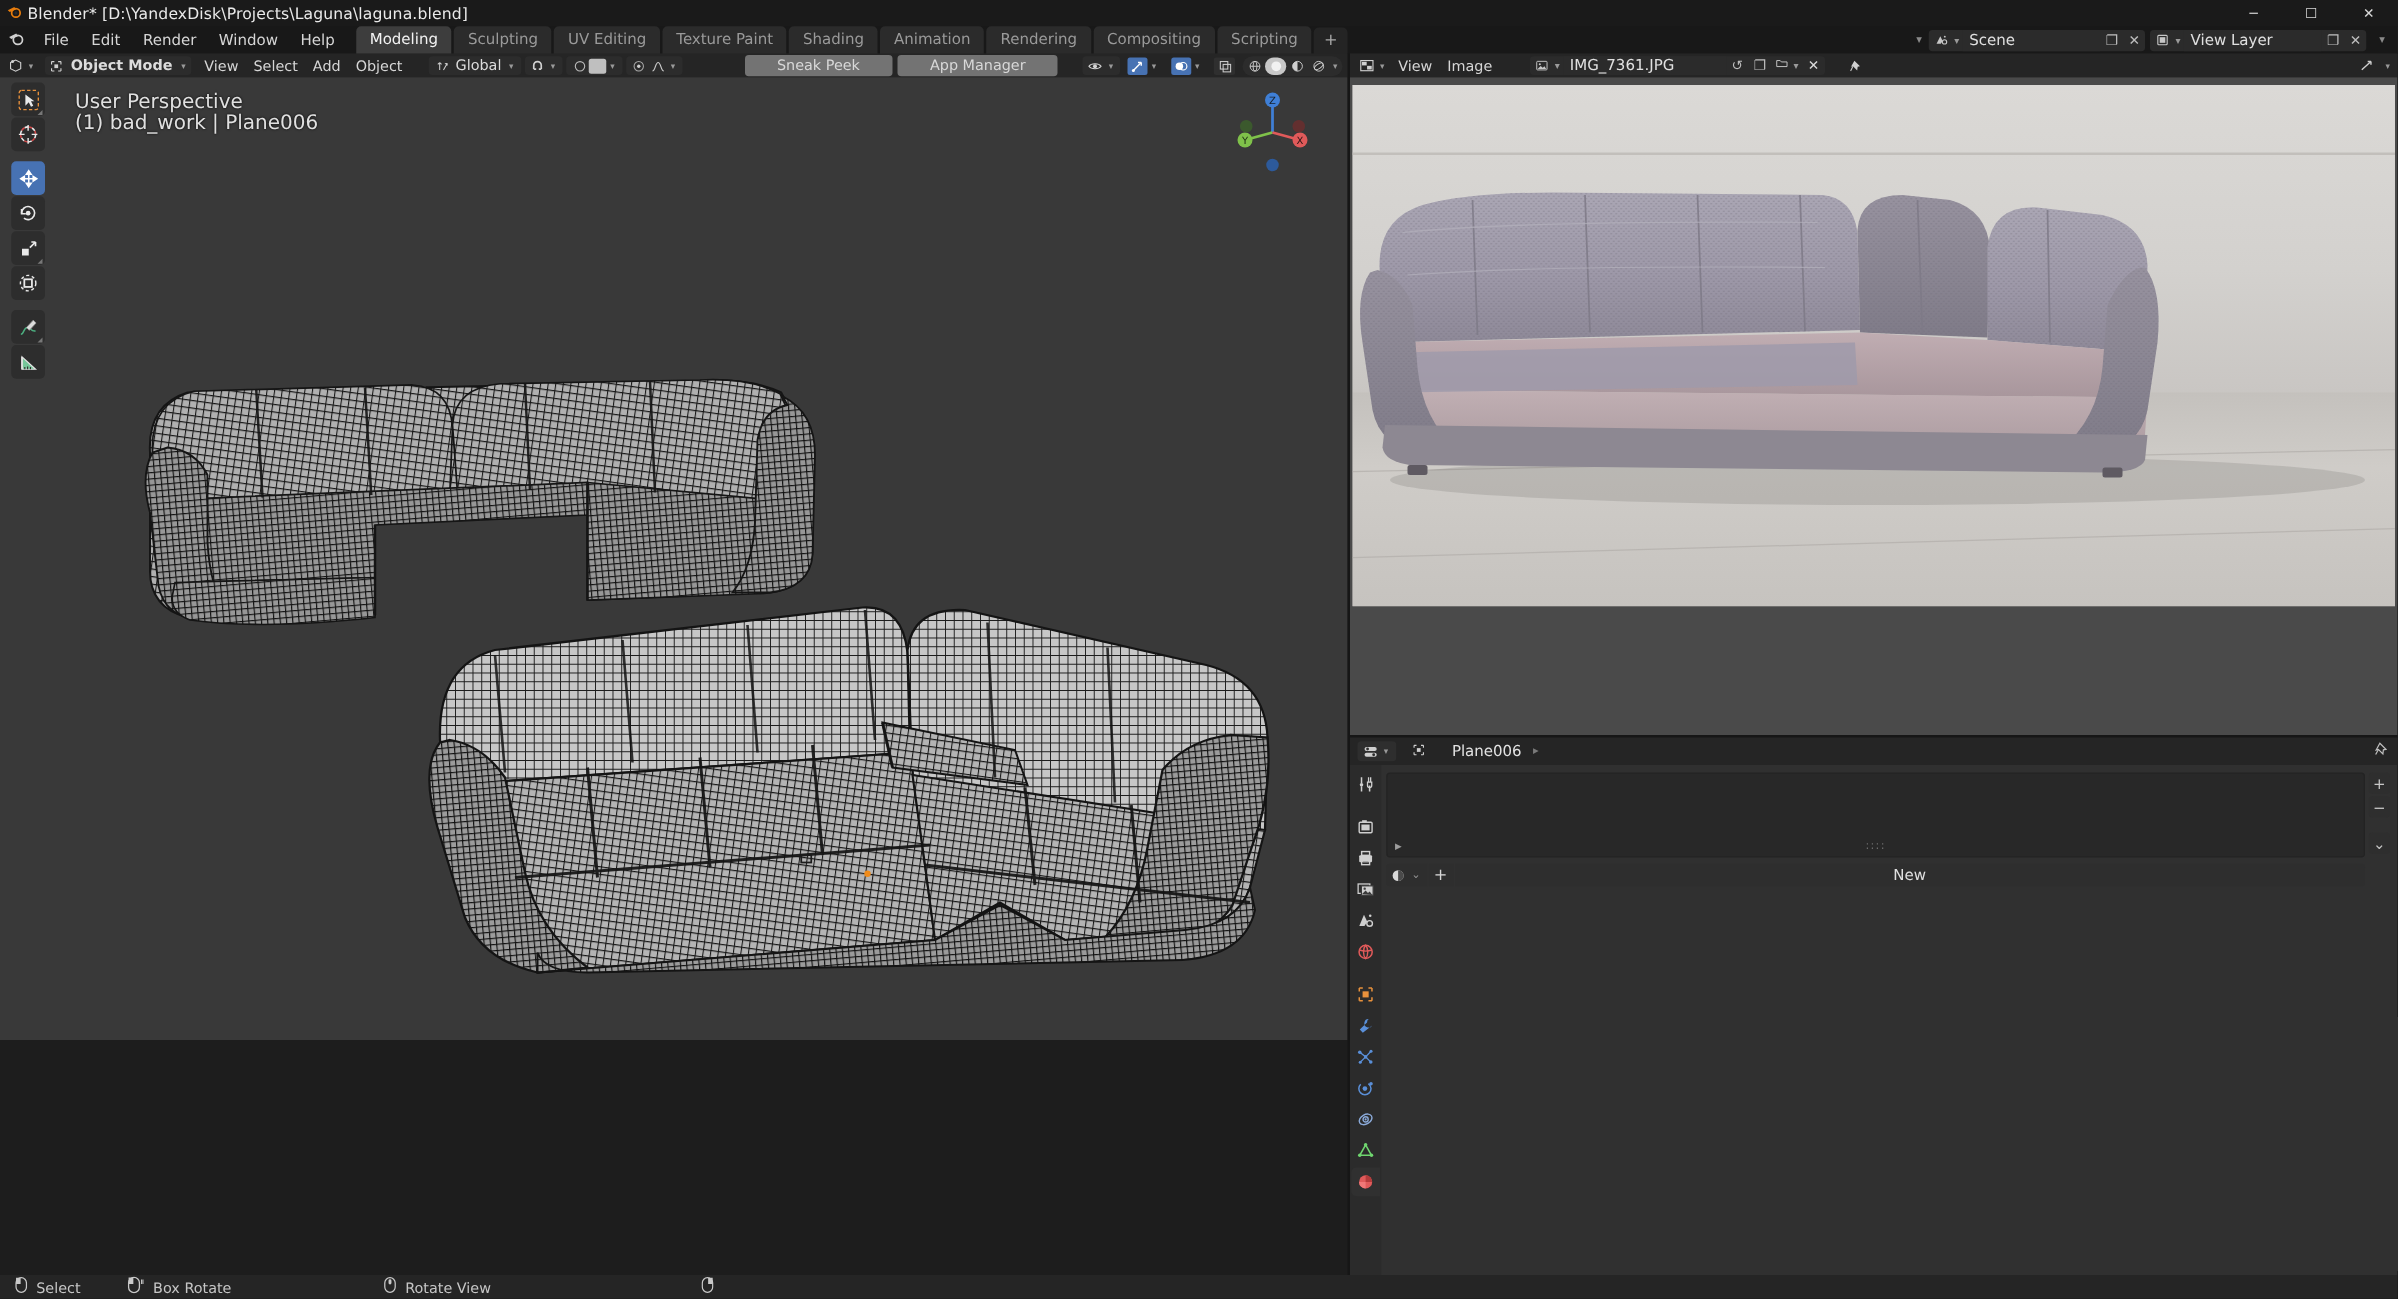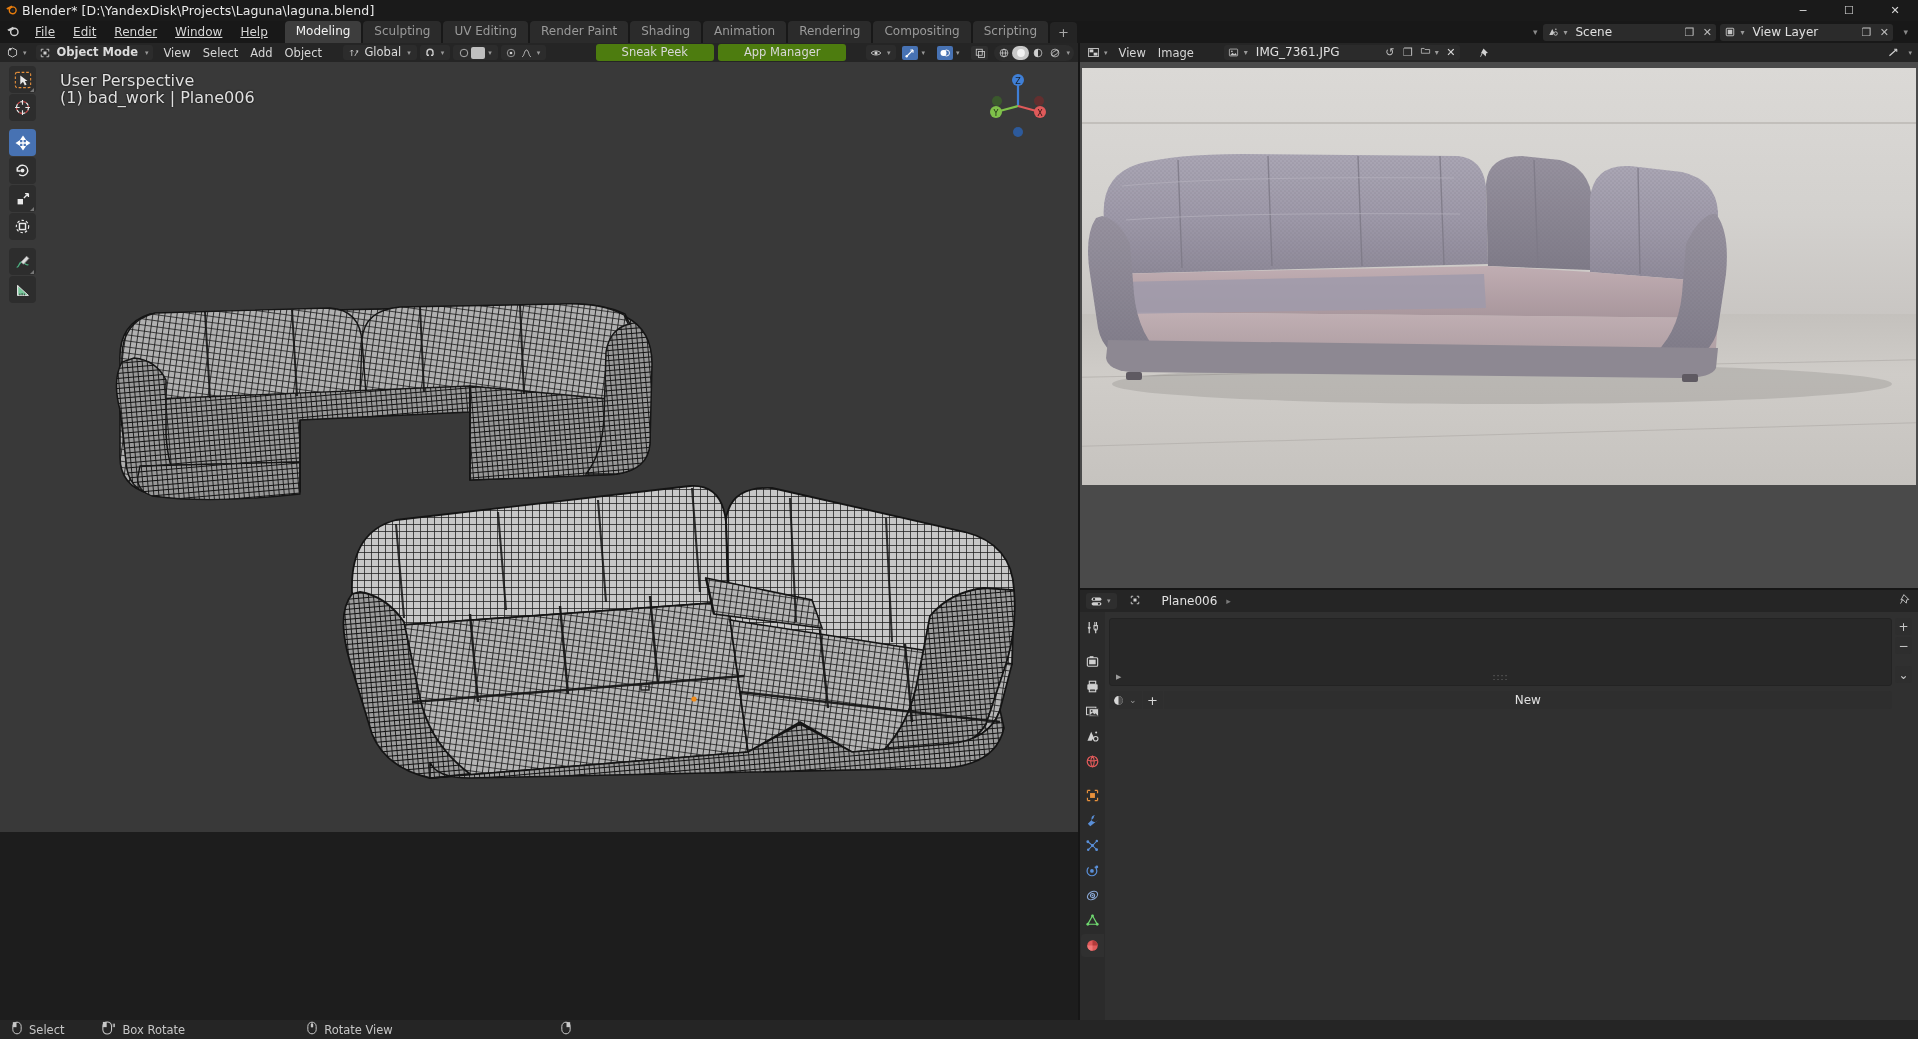--- a/index.html
+++ b/index.html
@@ -25,21 +25,21 @@
   .win-btn { width: 46px; height: 21px; display: flex; align-items: center; justify-content: center;
              color: #d8d8d8; font-size: 11px; }
 
   
   .topbar {
     position: absolute; top: 21px; left: 0; width: 1918px; height: 22px;
     background: #181818; display: flex; align-items: center;
   }
   .blender-logo { width: 26px; text-align: center; color: #d0d0d0; font-size: 12px; }
   .menu-item {
-    padding: 2px 9px; font-size: 12px; color: #d6d6d6; border-radius: 3px; line-height: 15px; text-decoration: underline;
+    padding: 2px 9px; font-size: 12px; color: #d6d6d6; border-radius: 3px; line-height: 15px;
   }
   .ws-tabs { display: flex; align-items: flex-end; height: 22px; margin-left: 8px; }
   .ws-tab {
     padding: 3px 11px 4px; font-size: 12px; color: #9a9a9a;
     background: #2b2b2b; margin-right: 2px; border-radius: 4px 4px 0 0; line-height: 15px;
   }
   .ws-tab.active { background: #3d3d3d; color: #f2f2f2; }
   .ws-add { padding: 3px 8px; color: #a8a8a8; font-size: 13px; background: #242424;
             border-radius: 4px 4px 0 0; line-height: 15px;}
   .topbar-right { margin-left: auto; display: flex; align-items: center; padding-right: 4px; }
@@ -65,21 +65,21 @@
   .mode-select { display: flex; align-items: center; background: #2c2c2c; border-radius: 3px;
                  height: 15px; padding: 0 2px; margin: 0 4px; }
   .mode-select .lbl { font-size: 11.5px; color: #dcdcdc; padding: 0 4px; line-height: 15px; font-weight: bold; }
   .vp-menu { font-size: 11.5px; color: #d6d6d6; padding: 1px 6px; border-radius: 3px; line-height: 14px;}
   .pill { display: flex; align-items: center; background: #2c2c2c; border-radius: 3px; height: 15px;
           padding: 0 3px; margin-right: 3px; }
   .pill .lbl { font-size: 11.5px; color: #dcdcdc; padding: 0 3px; line-height: 15px; }
   .sq { width: 14px; height: 12px; border-radius: 2px; background: #2f2f2f; display:flex;
         align-items:center;justify-content:center; font-size:9px; color:#d0d0d0;}
   .sq.on { background: #4772b3; color: #fff; }
-  .addon-btn { background: #4d7c0f; border-radius: 3px; padding: 1px 26px; font-size: 11.5px;
+  .addon-btn { background: #737373; border-radius: 3px; padding: 1px 26px; font-size: 11.5px;
                color: #d8d8d8; margin-right: 4px; line-height: 15px; }
   .shade-group { display: flex; align-items: center; background: #2c2c2c; border-radius: 9px;
                  height: 16px; padding: 0 1px; }
   .shade-ball { width: 17px; height: 14px; border-radius: 8px; display: flex; align-items: center;
                 justify-content: center; font-size: 10px; color: #cfcfcf; }
   .shade-ball.active { background: #c8c8c8; color: #1c1c1c; }
 
   
   .vp-canvas { position: absolute; top: 19px; left: 0; width: 1078px; height: 770px;
                background: #393939; overflow: hidden; }
@@ -199,21 +199,21 @@
     <div class="menu-item">File</div>
     <div class="menu-item">Edit</div>
     <div class="menu-item">Render</div>
     <div class="menu-item">Window</div>
     <div class="menu-item">Help</div>
 
     <div class="ws-tabs">
       <div class="ws-tab active">Modeling</div>
       <div class="ws-tab">Sculpting</div>
       <div class="ws-tab">UV Editing</div>
-      <div class="ws-tab">Render Paint</div>
+      <div class="ws-tab">Texture Paint</div>
       <div class="ws-tab">Shading</div>
       <div class="ws-tab">Animation</div>
       <div class="ws-tab">Rendering</div>
       <div class="ws-tab">Compositing</div>
       <div class="ws-tab">Scripting</div>
       <div class="ws-add">+</div>
     </div>
 
     <div class="topbar-right">
       <span class="topbar-chev">▾</span>

